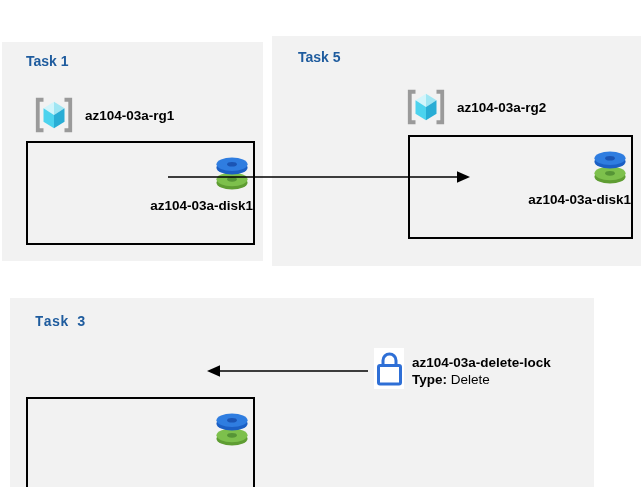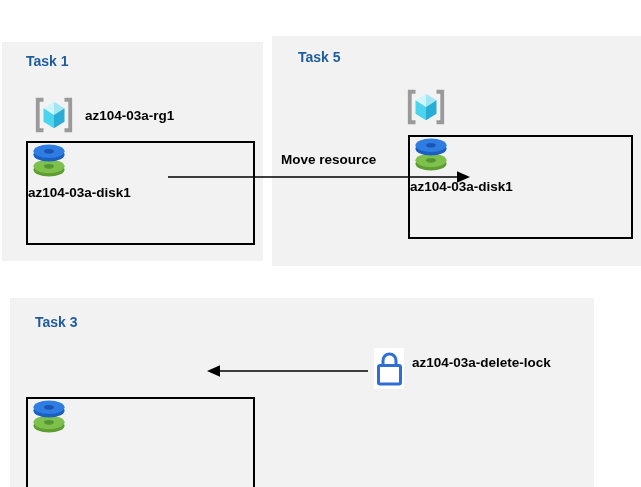--- a/index.html
+++ b/index.html
@@ -43,21 +43,22 @@
     color: #000000;
     white-space: nowrap;
   }
   .res-box {
     position: absolute;
     border: 2px solid #000000;
     background: transparent;
     box-sizing: border-box;
     display: flex;
     flex-direction: column;
-    align-items: flex-start;
+    align-items: flex-end;
+    padding-top: 13px;
     gap: 7px;
   }
   .icon-svg { display: block; }
   #arrow-overlay {
     position: absolute;
     left: 0; top: 0;
     width: 641px; height: 487px;
     pointer-events: none;
   }
   #move-label {
@@ -141,47 +142,51 @@
       <span class="res-label">az104-03a-disk1</span>
     </div>
   </div>
 
   <div class="panel" id="panel-task2">
     <div class="task-title" style="left:26px; top:13px;">Task 5</div>
     <div class="rg-row" style="left:133px; top:52px;">
       <svg class="icon-svg" width="42" height="38" viewBox="0 0 44 38">
         <use href="#rg-cube-def"></use>
       </svg>
+      <span class="rg-label">az104-03a-rg2</span>
     </div>
     <div class="res-box" style="left:136px; top:99px; width:225px; height:104px;">
       <svg class="icon-svg" width="42" height="35" viewBox="0 0 42 36">
         <use href="#disk-stack-def"></use>
       </svg>
       <span class="res-label">az104-03a-disk1</span>
     </div>
   </div>
 
   <div class="panel" id="panel-task3">
-    <div class="task-title" style="left:25px; top:16px;">Task 3</div>
+    <div class="task-title" style="left:25px; top:16px;font-family:Liberation Mono, monospace;">Task 3</div>
     <div class="res-box" style="left:16px; top:99px; width:229px; height:104px;">
       <svg class="icon-svg" width="42" height="35" viewBox="0 0 42 36">
         <use href="#disk-stack-def"></use>
       </svg>
     </div>
   </div>
 
-  <div id="move-label">Move resource</div>
 
   <div id="lock-icon-box">
     <svg class="icon-svg" width="29" height="37" viewBox="0 0 29 37">
       <use href="#padlock-def"></use>
     </svg>
   </div>
   <div id="lock-text">
     <div class="lock-name">az104-03a-delete-lock</div>
+    <div>
+      <span class="lock-type-label">Type:</span>
+      <span class="lock-type-value"> Delete</span>
+    </div>
   </div>
 
   <svg id="arrow-overlay">
 
     <g>
       <line x1="168" y1="141" x2="459" y2="141" stroke="#000000" stroke-width="1.6"></line>
       <polygon points="470,141 457,135.3 457,146.7" fill="#000000"></polygon>
     </g>
 
     <g>

